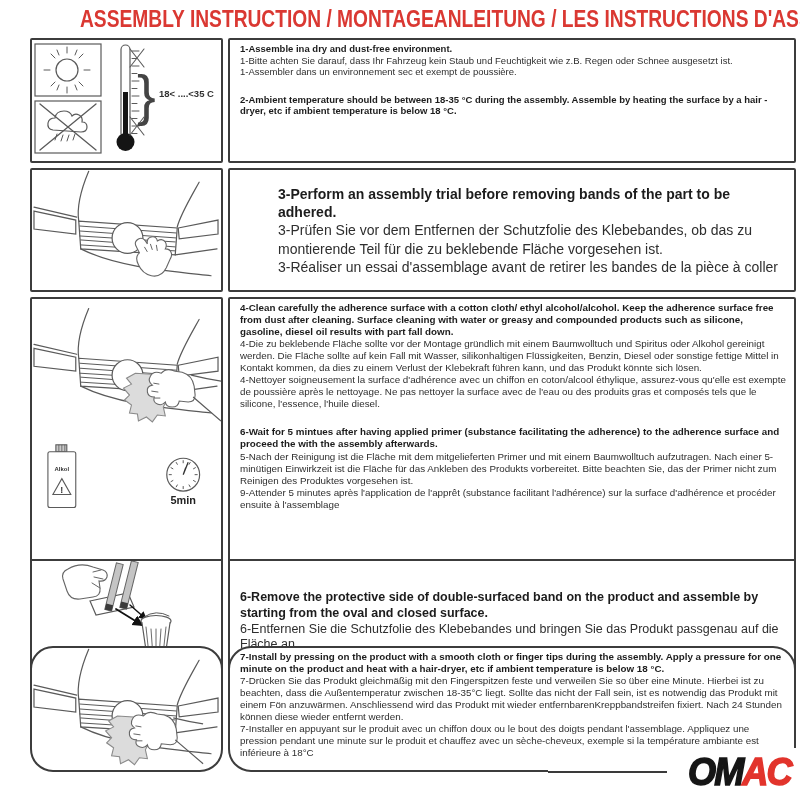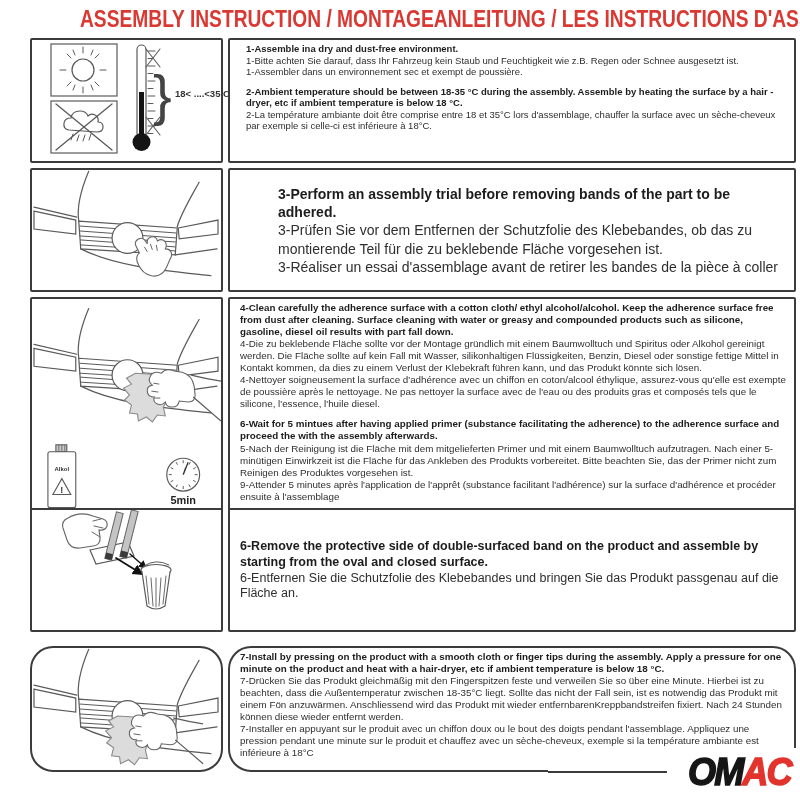--- a/index.html
+++ b/index.html
@@ -12,33 +12,33 @@
     position:absolute;top:5px;left:0;width:800px;text-align:center;
     font-size:24px;font-weight:bold;color:#da3832;letter-spacing:0px;
     transform:scaleX(0.8);transform-origin:50% 50%;white-space:nowrap;margin:0;
   }
   .cell{
     position:absolute;background:#fff;border:2px solid #3c3c3c;border-radius:2px;
     box-sizing:border-box;
   }
   .illus{left:30px;width:193px;}
   .text{left:228px;width:568px;padding:3px 8px 2px 10px;color:#2e2e2e;}
-  .r1{top:38px;height:125px;padding-left:16px;}
+  .r1{top:38px;height:125px;}
   .r2{top:168px;height:124px;}
   .r3{top:297px;height:280px;}
-  .r4{top:508px;height:124px;}
+  .r4{top:559px;height:124px;}
   .r5{top:646px;height:126px;border-radius:23px;}
   .sz95{font-size:9.5px;line-height:1.22;}
   .sz10{font-size:9.8px;line-height:1.23;}
   .mid{font-size:12.5px;line-height:1.27;}
   .big{font-size:14px;line-height:1.3;padding-left:48px;}
   .vcenter{display:flex;flex-direction:column;justify-content:center;}
   .text p{margin:0;}
   .en{font-weight:bold;color:#1c1c1c;}
-  .step + .step{margin-top:8px;}
+  .step + .step{margin-top:16px;}
   .illus svg{display:block;margin:0 auto;}
   .logo-strip{
     position:absolute;left:548px;top:748px;width:248px;height:48px;background:#fff;
     display:flex;align-items:center;gap:12px;
   }
   .logo-line{flex:1;height:2px;background:#3a3a3a;}
   .logo-text{
     margin-left:9px;font-size:38px;font-weight:bold;font-style:italic;
     letter-spacing:-2px;line-height:1;transform:scaleX(0.95);transform-origin:left center;
     -webkit-text-stroke:1.5px currentColor;
@@ -103,21 +103,20 @@
   </svg>
 </div>
 <div class="cell text sz95 r1">
   <div class="step">
     <p class="en">1-Assemble ina dry and dust-free environment.</p>
     <p class="de">1-Bitte achten Sie darauf, dass Ihr Fahrzeug kein Staub und Feuchtigkeit wie z.B. Regen oder Schnee ausgesetzt ist.</p>
     <p class="fr">1-Assembler dans un environnement sec et exempt de poussière.</p>
   </div>
   <div class="step">
     <p class="en">2-Ambient temperature should be between 18-35 °C  during the assembly. Assemble by heating the surface by a hair -dryer, etc if ambient temperature is below 18 °C.</p>
-    <p class="fr">2-La température ambiante doit être comprise entre 18 et 35°C lors d'assemblage, chauffer la surface avec un sèche-cheveux par exemple si celle-ci est inférieure à 18°C.</p>
   </div>
 </div>
 
 <div class="cell illus r2">
   <svg width="189" height="118" viewBox="0 0 190 118">
     <use href="#car-front"></use>
     <g>
       <path d="M112,84 l5,-5 M110,86 l8,-4" fill="none" stroke="#3a3a3a" stroke-width="1.6"></path>
       <path d="M107,95 q-4,-8 1,-12 l-3,-6 q-3,-5 2,-8 q4,-2 7,2 l2,3 q-1,-6 4,-7 q5,-1 6,4 q5,-3 8,1 q2,3 0,7 q5,0 6,4 q1,3 -1,6 l-4,9 q-5,10 -15,8 q-9,-2 -13,-11 z" fill="#fff" stroke="#666" stroke-width="1.1"></path>
       <path d="M113,77 l3,5 M119,74 l2,6 M125,75 l1,6" fill="none" stroke="#666" stroke-width="1"></path>

